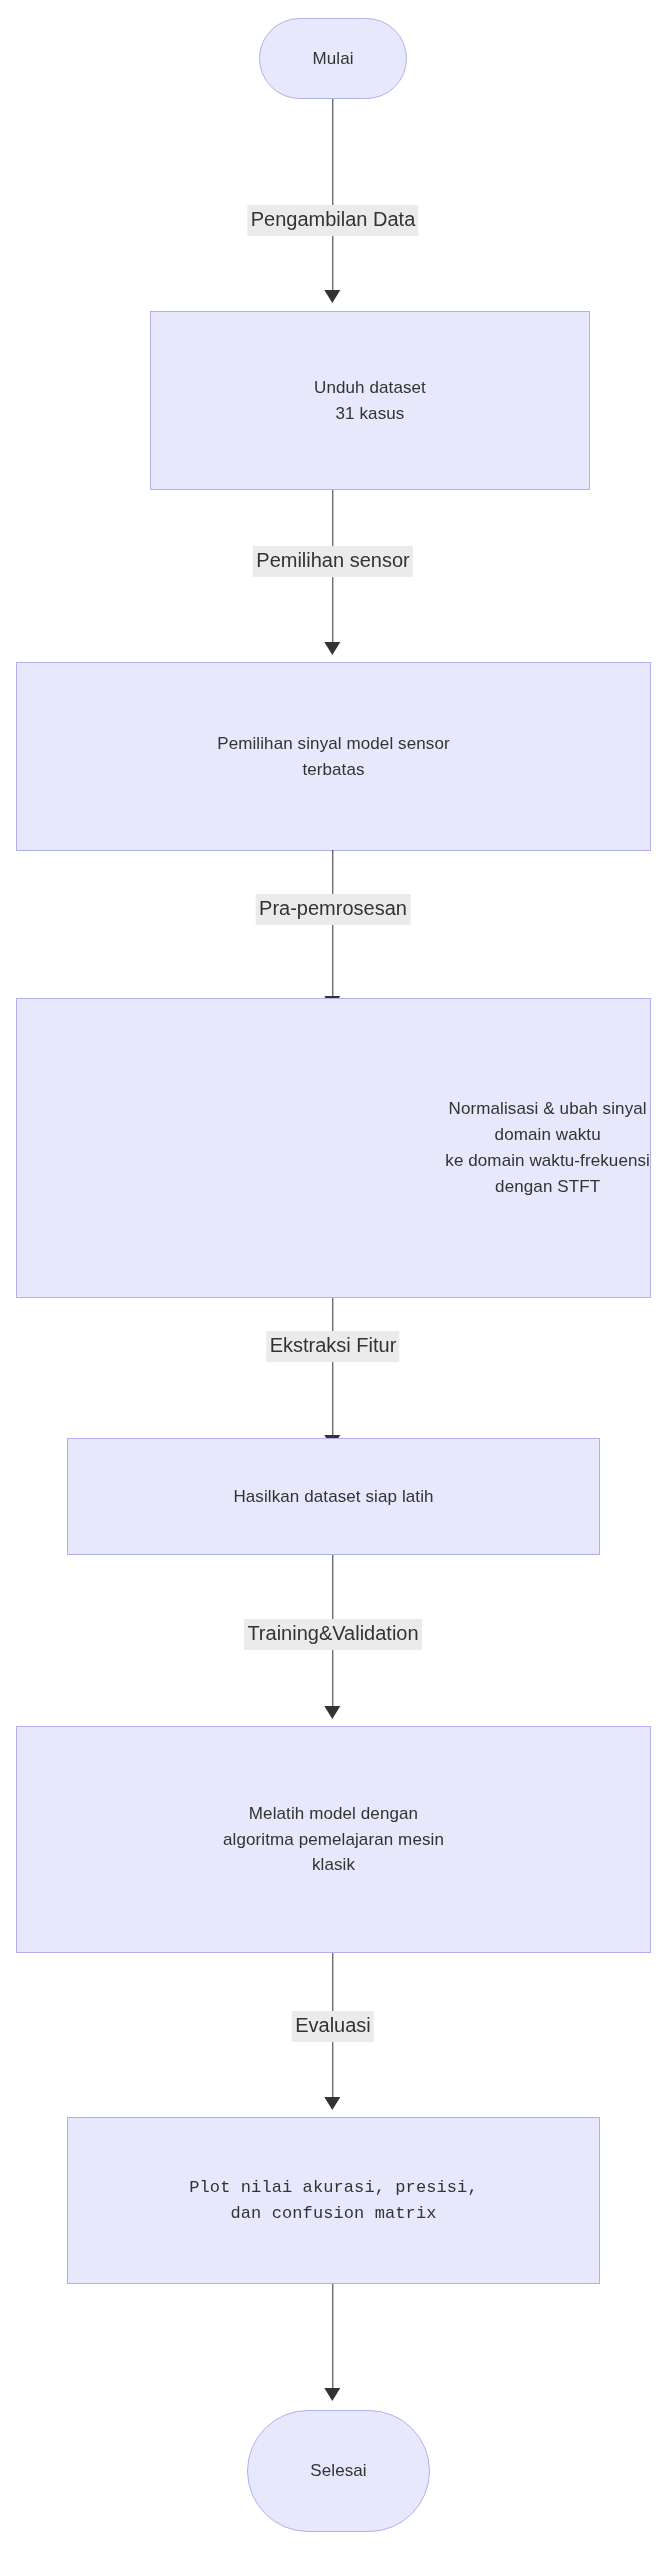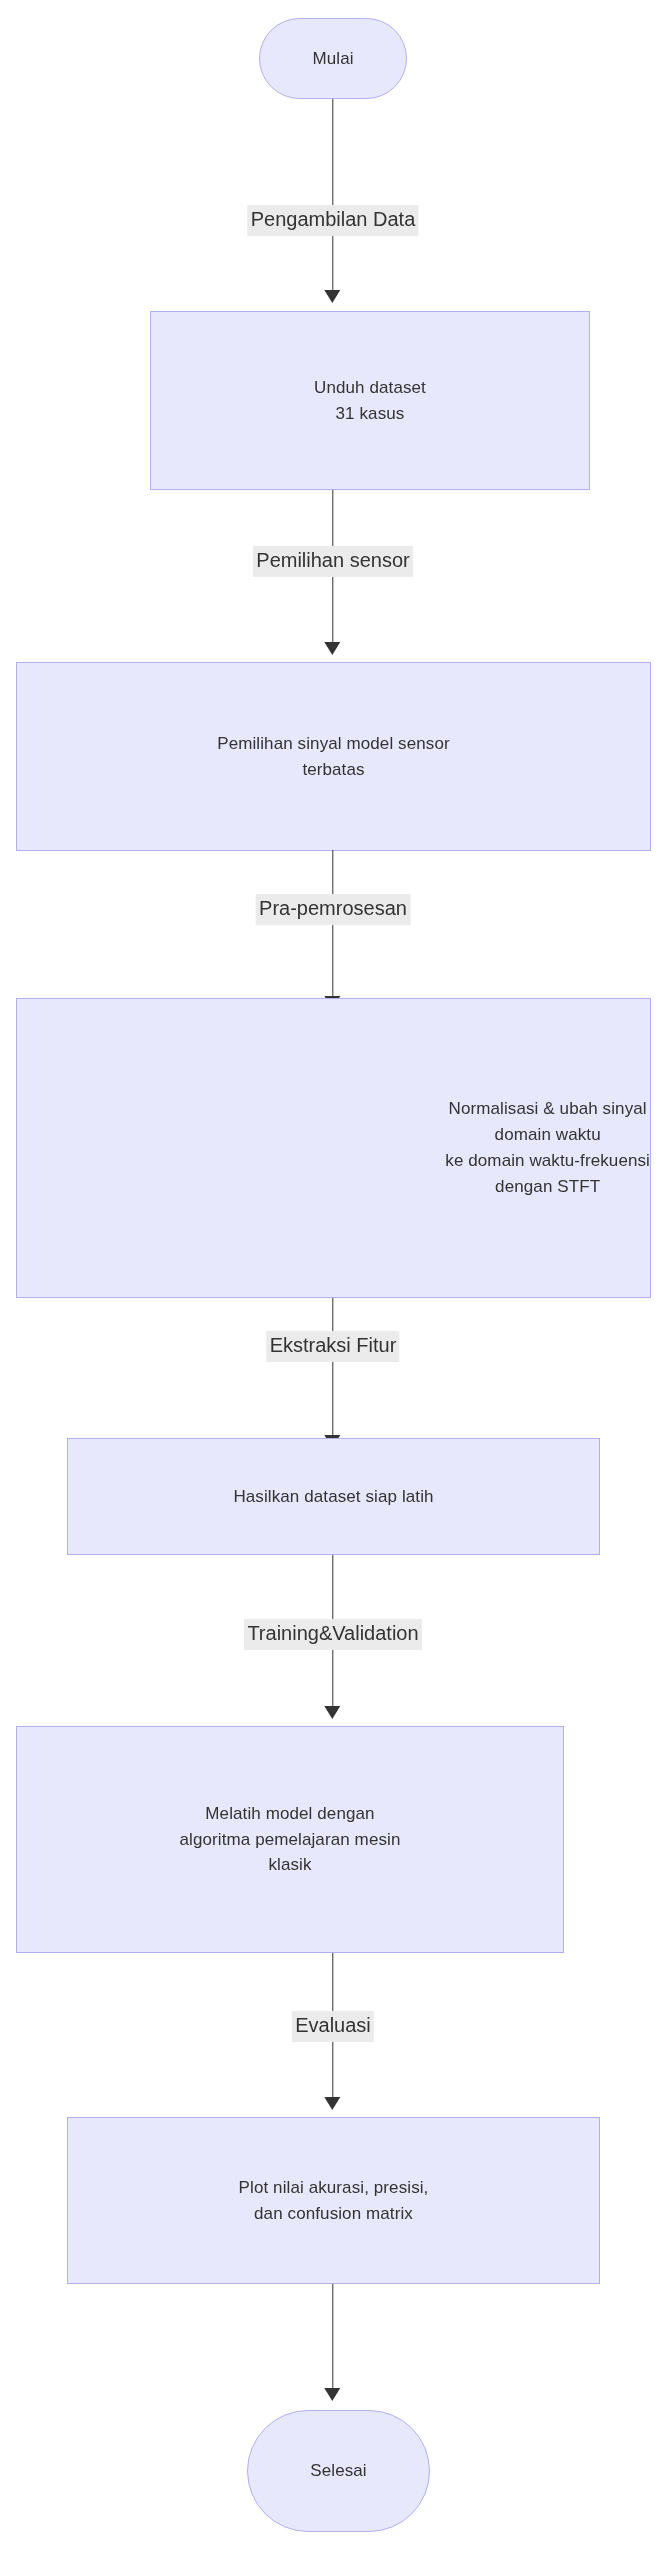--- a/index.html
+++ b/index.html
@@ -122,31 +122,31 @@
   <div class="edge-label" style="top:1331px;">Ekstraksi Fitur</div>
 
   <div class="node process" style="left:67px; top:1438px; width:533px; height:117px;">
     <span>Hasilkan dataset siap latih</span>
   </div>
 
   <div class="edge-line" style="top:1555px; height:151px;"></div>
   <div class="arrow-head" style="top:1706px;"></div>
   <div class="edge-label" style="top:1619px;">Training&amp;Validation</div>
 
-  <div class="node process" style="left:16px; top:1726px; width:548px; height:227px;">
+  <div class="node process" style="left:16px; top:1726px; width:635px; height:227px;">
     <span>Melatih model dengan
 algoritma pemelajaran mesin
 klasik</span>
   </div>
 
   <div class="edge-line" style="top:1953px; height:144px;"></div>
   <div class="arrow-head" style="top:2097px;"></div>
   <div class="edge-label" style="top:2011px;">Evaluasi</div>
 
-  <div class="node process" style="left:67px; top:2117px; width:533px; height:167px;">
+  <div class="node process" style="left:67px; top:2117px; width:533px; height:167px;font-family:Liberation Mono, monospace;">
     <span>Plot nilai akurasi, presisi,
 dan confusion matrix</span>
   </div>
 
   <div class="edge-line" style="top:2284px; height:104px;"></div>
   <div class="arrow-head" style="top:2388px;"></div>
 
   <div class="node terminal" style="left:247px; top:2410px; width:183px; height:122px;">
     <span>Selesai</span>
   </div>

